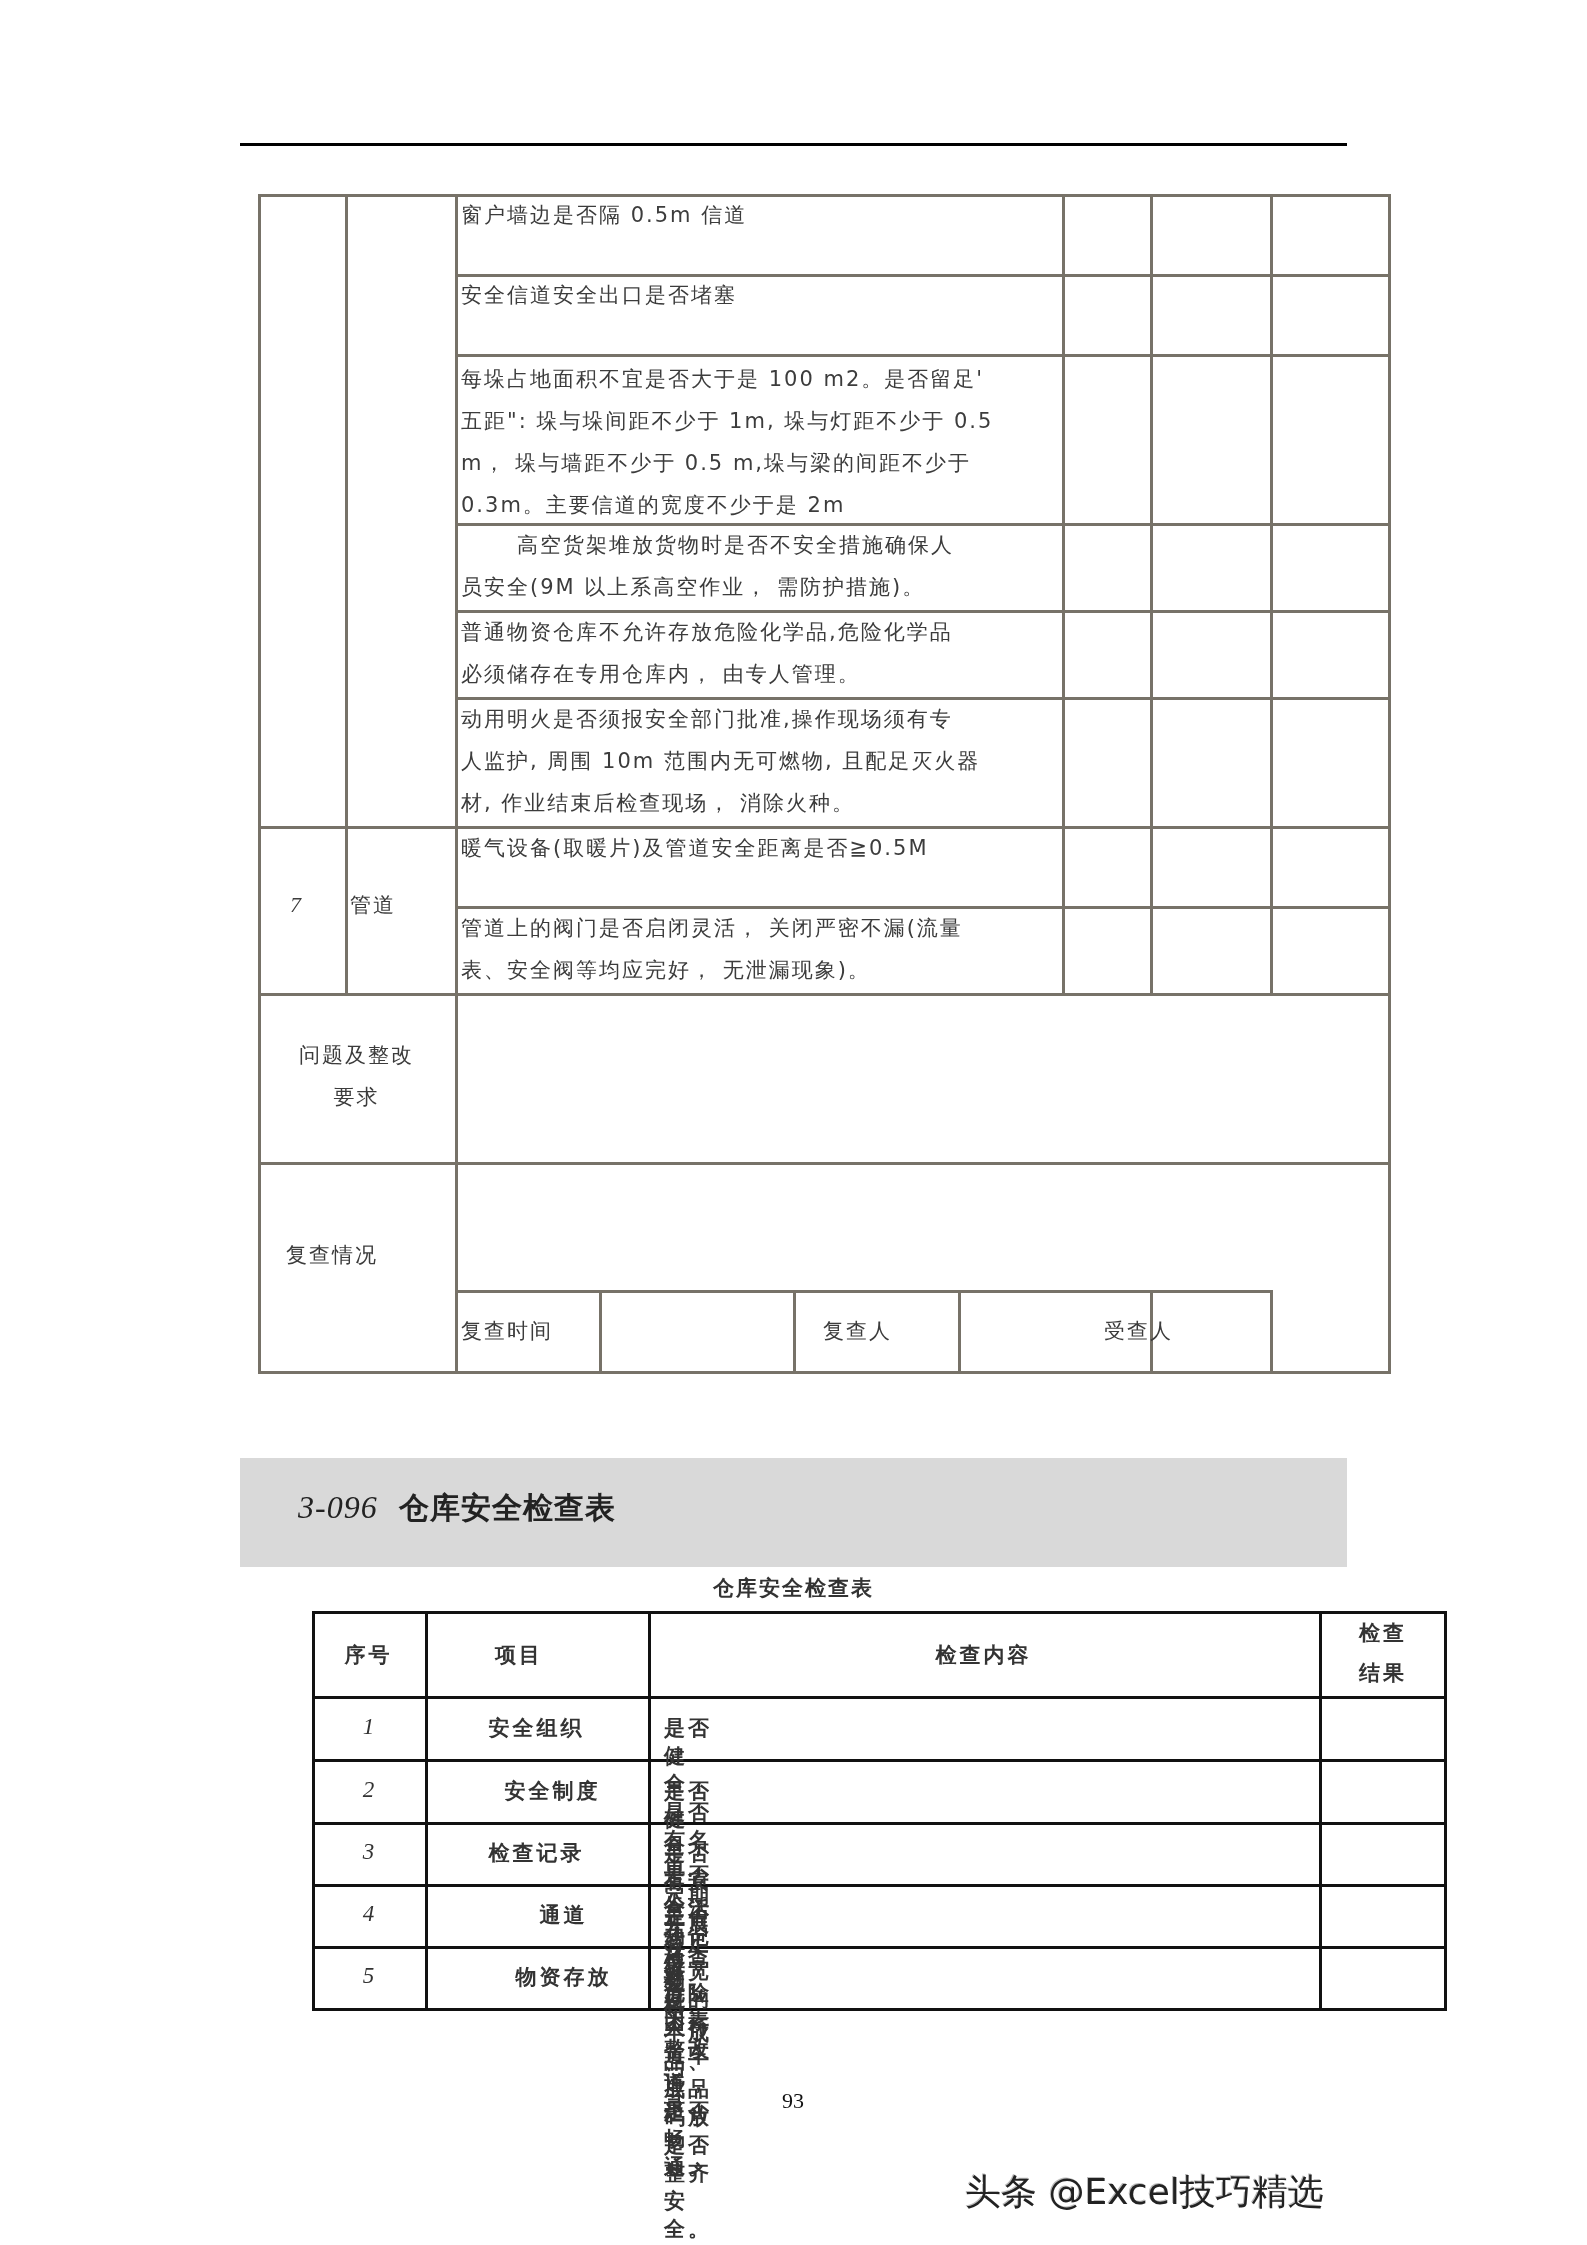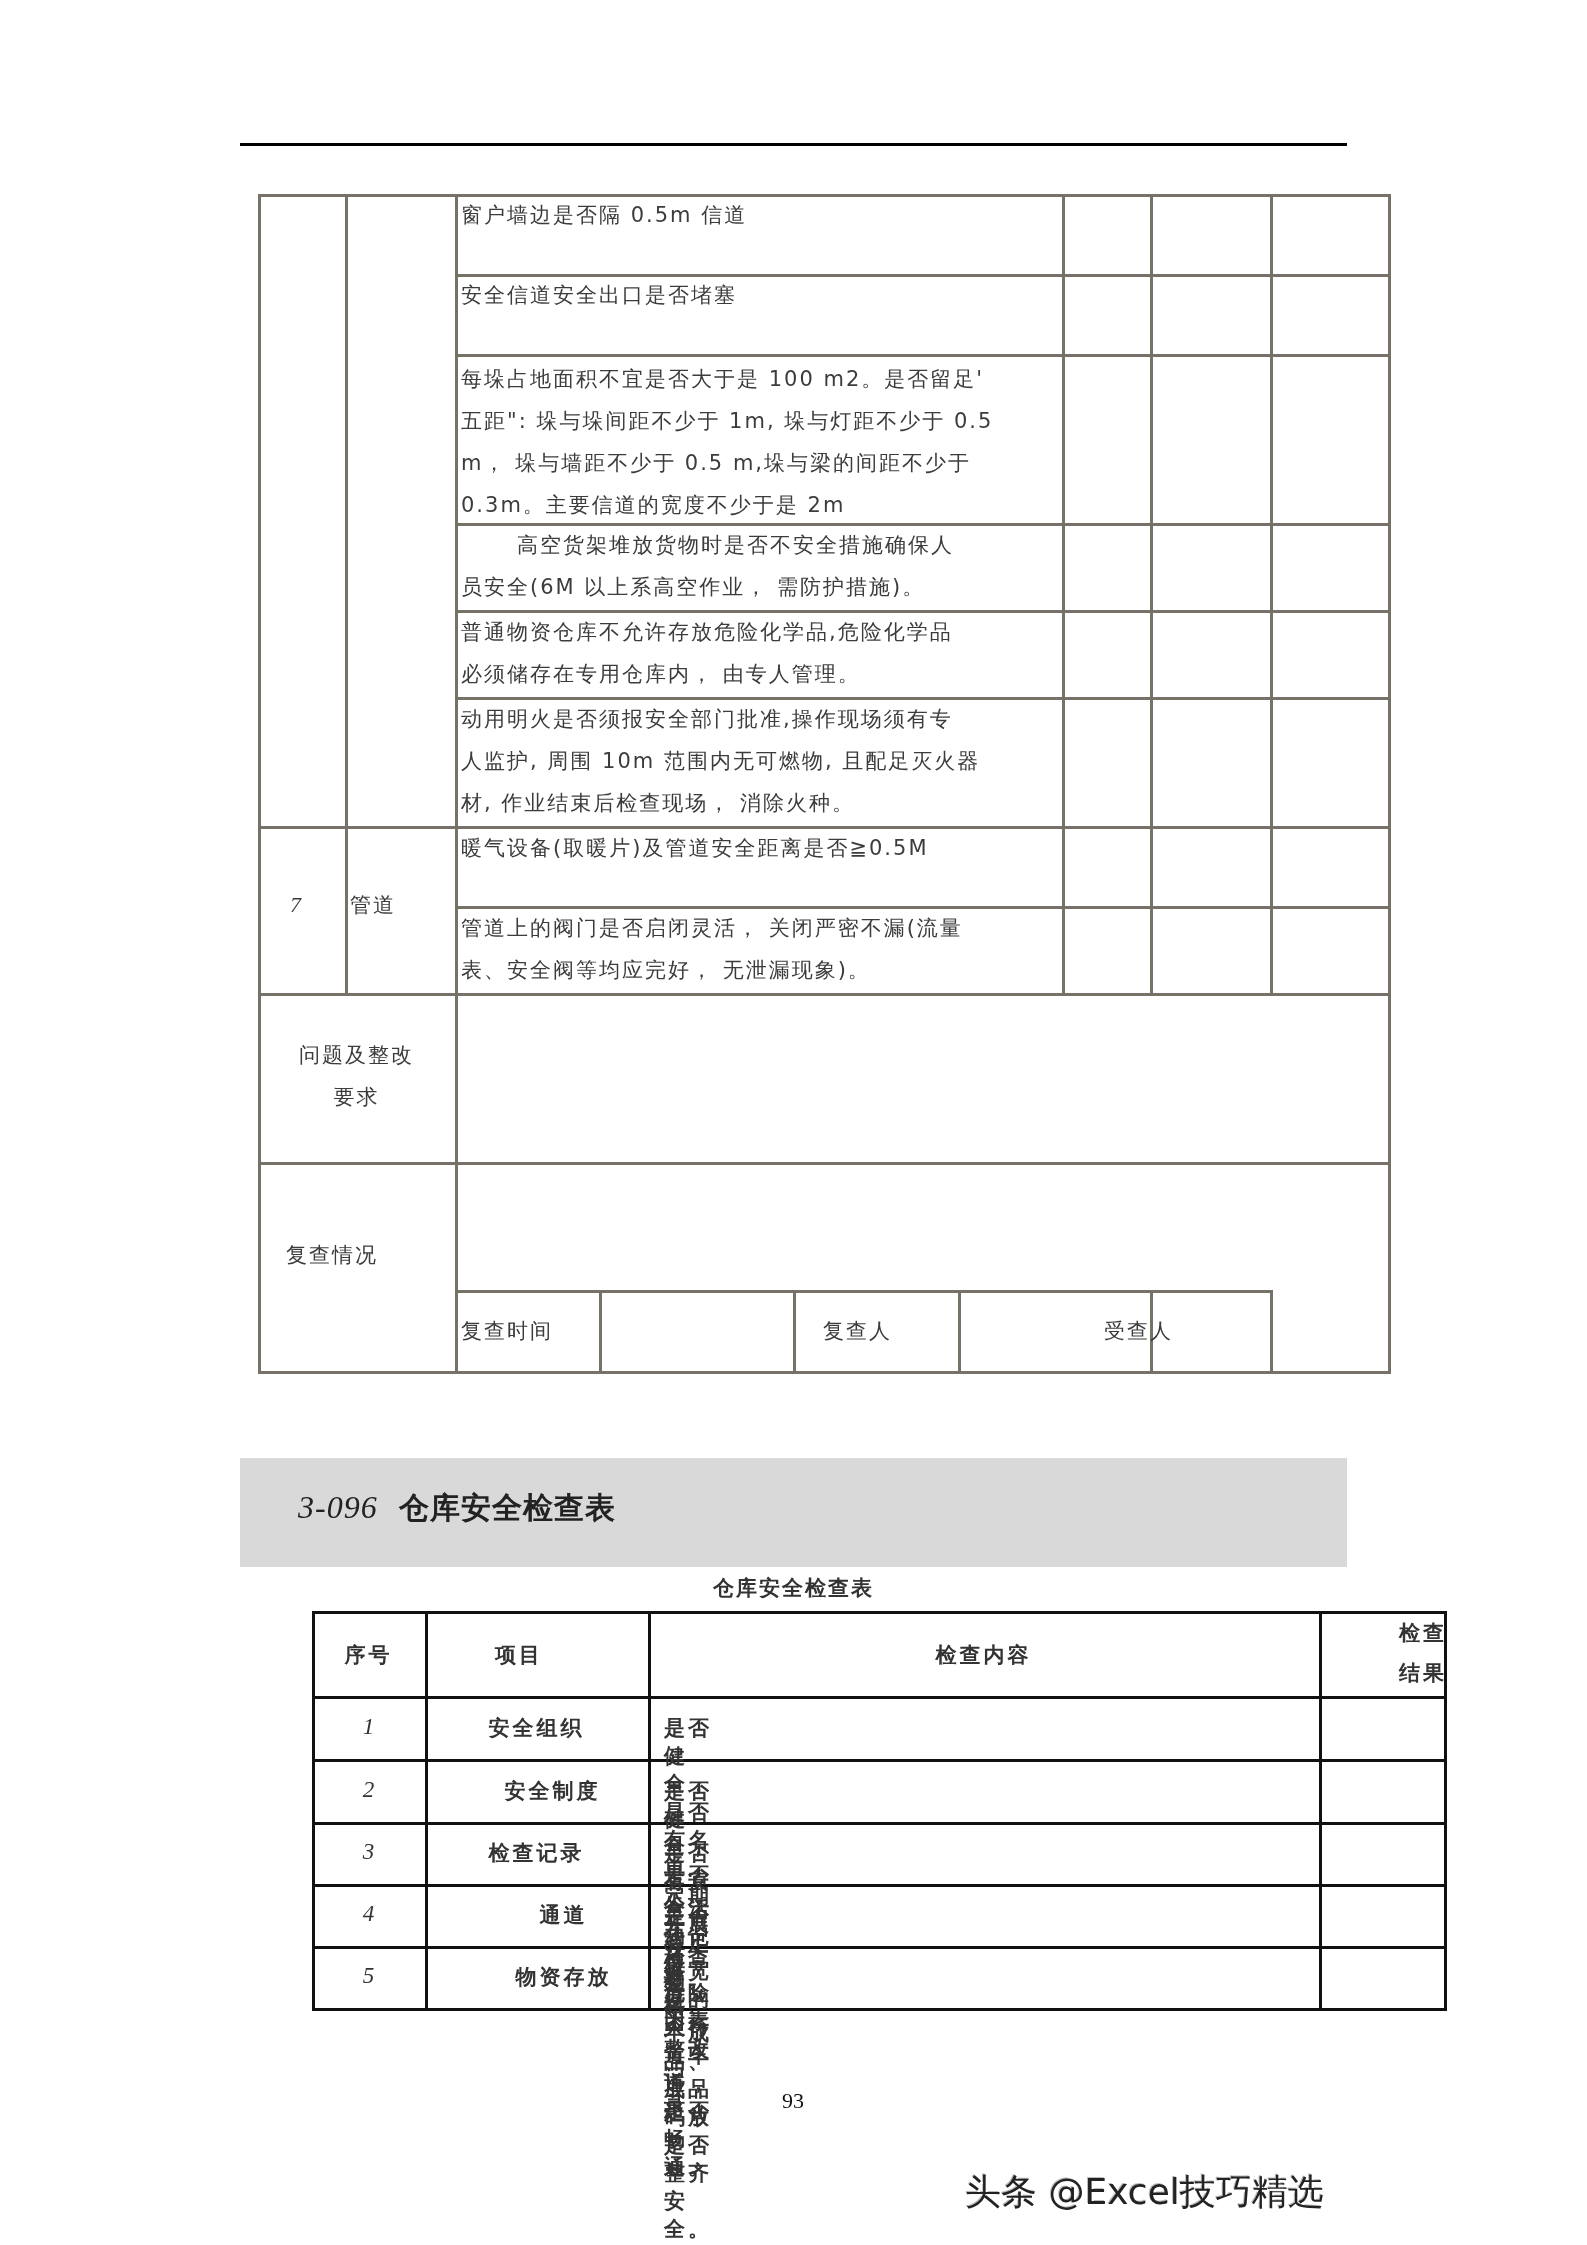--- a/index.html
+++ b/index.html
@@ -75,21 +75,21 @@
 
   <div class="t1-text" style="left:203px;top:164px;line-height:42px;">
     <div>每垛占地面积不宜是否大于是 100 m2。是否留足'</div>
     <div>五距": 垛与垛间距不少于 1m, 垛与灯距不少于 0.5</div>
     <div>m， 垛与墙距不少于 0.5 m,垛与梁的间距不少于</div>
     <div>0.3m。主要信道的宽度不少于是 2m</div>
   </div>
 
   <div class="t1-text" style="left:203px;top:330px;">
     <div style="padding-left:56px">高空货架堆放货物时是否不安全措施确保人</div>
-    <div>员安全(6M 以上系高空作业， 需防护措施)。</div>
+    <div>员安全(9M 以上系高空作业， 需防护措施)。</div>
   </div>
 
   <div class="t1-text" style="left:203px;top:417px;">
     <div>普通物资仓库不允许存放危险化学品,危险化学品</div>
     <div>必须储存在专用仓库内， 由专人管理。</div>
   </div>
 
   <div class="t1-text" style="left:203px;top:504px;">
     <div>动用明火是否须报安全部门批准,操作现场须有专</div>
     <div>人监护, 周围 10m 范围内无可燃物, 且配足灭火器</div>
@@ -141,21 +141,21 @@
 
   <div class="line-v" style="left:0;top:0;height:400px;"></div>
   <div class="line-v" style="left:113px;top:0;height:400px;"></div>
   <div class="line-v" style="left:336px;top:0;height:400px;"></div>
   <div class="line-v" style="left:1007px;top:0;height:400px;"></div>
   <div class="line-v" style="left:1132px;top:0;height:400px;"></div>
 
   <div class="t2-text" style="left:0;width:113px;top:30px;text-align:center;">序号</div>
   <div class="t2-text" style="left:113px;width:188px;top:30px;text-align:center;">项目</div>
   <div class="t2-text" style="left:336px;width:671px;top:30px;text-align:center;">检查内容</div>
-  <div class="t2-text" style="left:1007px;width:128px;top:2px;text-align:right;line-height:40px;">
+  <div class="t2-text" style="left:1007px;width:128px;top:2px;text-align:center;line-height:40px;">
     <div>检查</div>
     <div>结果</div>
   </div>
 
   <div class="t2-num" style="left:0;width:113px;top:103px;text-align:center;">1</div>
   <div class="t2-text" style="left:113px;width:223px;top:103px;text-align:center;">安全组织</div>
   <div class="t2-text" style="left:352px;top:103px;">是否健全，是否有名单，定期开展活动。</div>
   <div class="abs" style="left:1010px;top:88px;width:122px;height:60px;"></div>
 
   <div class="t2-num" style="left:0;width:113px;top:166px;text-align:center;">2</div>

